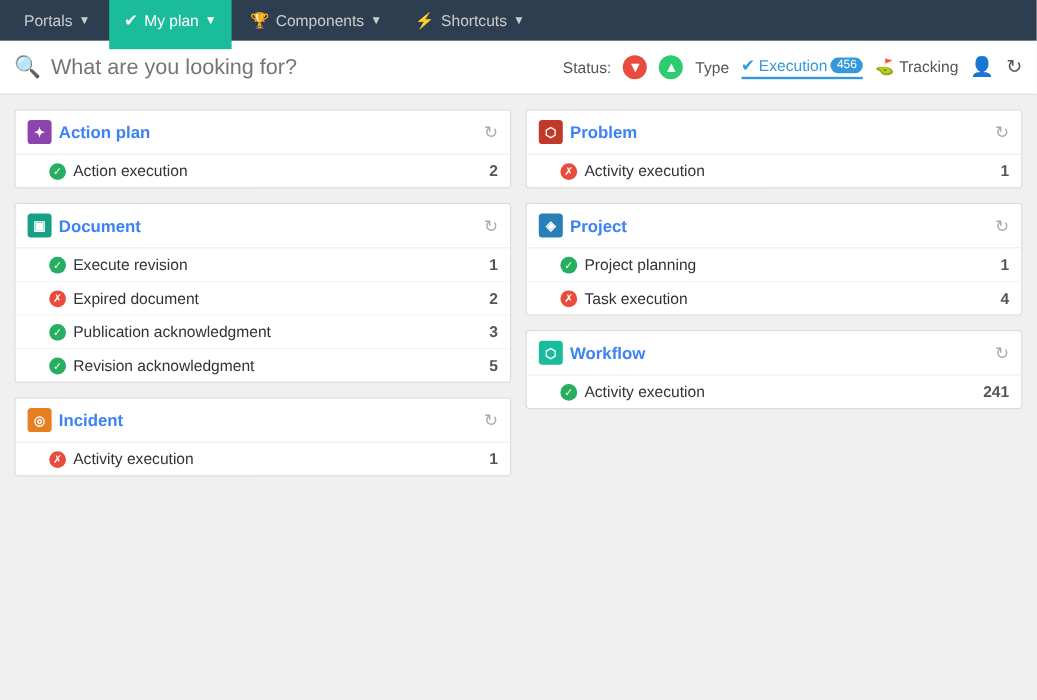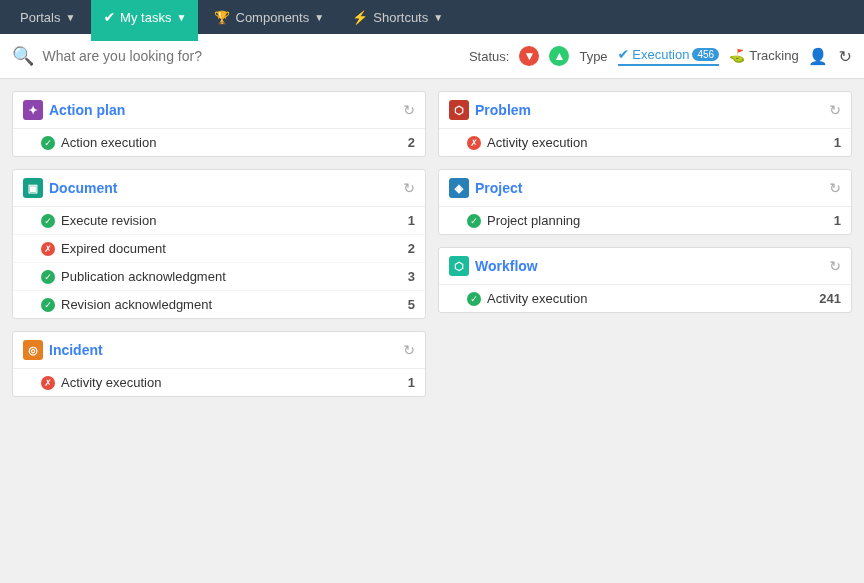--- a/index.html
+++ b/index.html
@@ -41,21 +41,21 @@
       gap: 8px;
     }
     .search-icon-wrap {
       color: #aaa;
       font-size: 18px;
     }
     .search-input {
       flex: 1;
       border: none;
       outline: none;
-      font-size: 14px;
+      font-size: 18px;
       color: #0369a1;
     }
     .filter-section {
       display: flex;
       align-items: center;
       gap: 10px;
       margin-left: auto;
       justify-content: center;
     }
     .filter-label { color: #555; font-size: 13px; }
@@ -166,21 +166,21 @@
 </head>
 <body>
 
 <div class="top-nav">
   <div class="nav-item">
     <span>Portals</span>
     <span class="arrow">▼</span>
   </div>
   <div class="nav-item active">
     <span style="font-size:14px;">✔</span>
-    <span>My tasks</span>
+    <span>My plan</span>
     <span class="arrow">▼</span>
   </div>
   <div class="nav-item">
     <span>🏆</span>
     <span>Components</span>
     <span class="arrow">▼</span>
   </div>
   <div class="nav-item">
     <span>⚡</span>
     <span>Shortcuts</span>
@@ -307,20 +307,27 @@
       </div>
       <span class="card-refresh">↻</span>
     </div>
         <div class="card-row">
         <div class="row-left">
           <div class="dot-green"></div>
           <span class="row-text">Project planning</span>
         </div>
         <span class="row-count">1</span>
       </div>
+        <div class="card-row">
+        <div class="row-left">
+          <div class="dot-red"></div>
+          <span class="row-text">Task execution</span>
+        </div>
+        <span class="row-count">4</span>
+      </div>
       </div>
       <div class="card">
         <div class="card-header">
       <div class="card-title-wrap">
         <div class="cat-icon" style="background:#1abc9c;">⬡</div>
         <span class="card-title">Workflow</span>
       </div>
       <span class="card-refresh">↻</span>
     </div>
         <div class="card-row">

